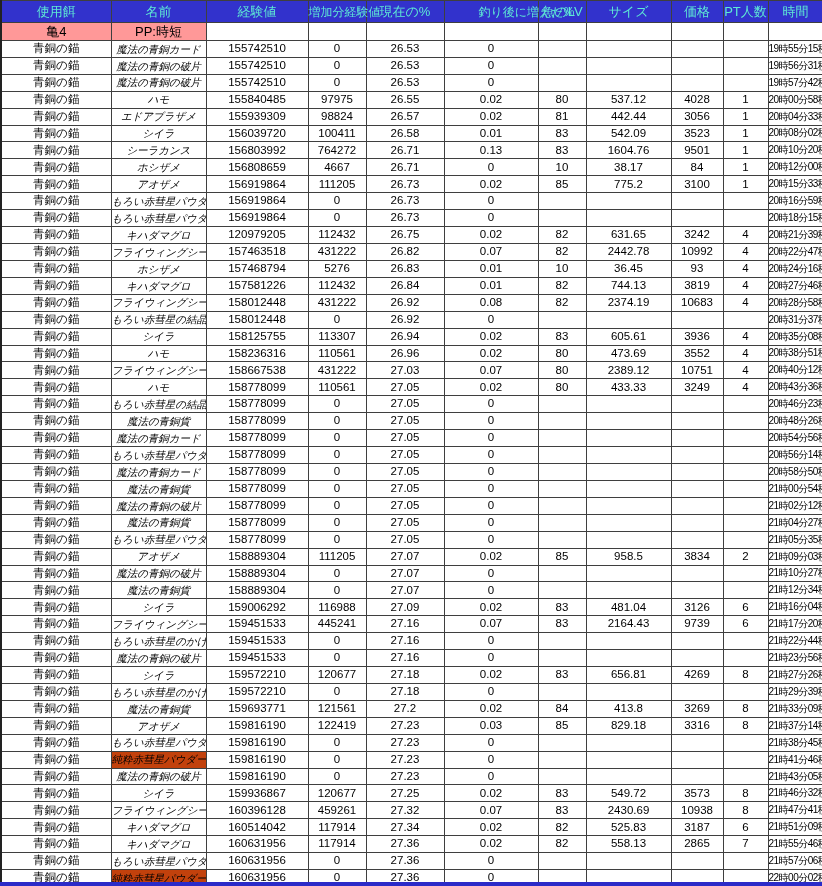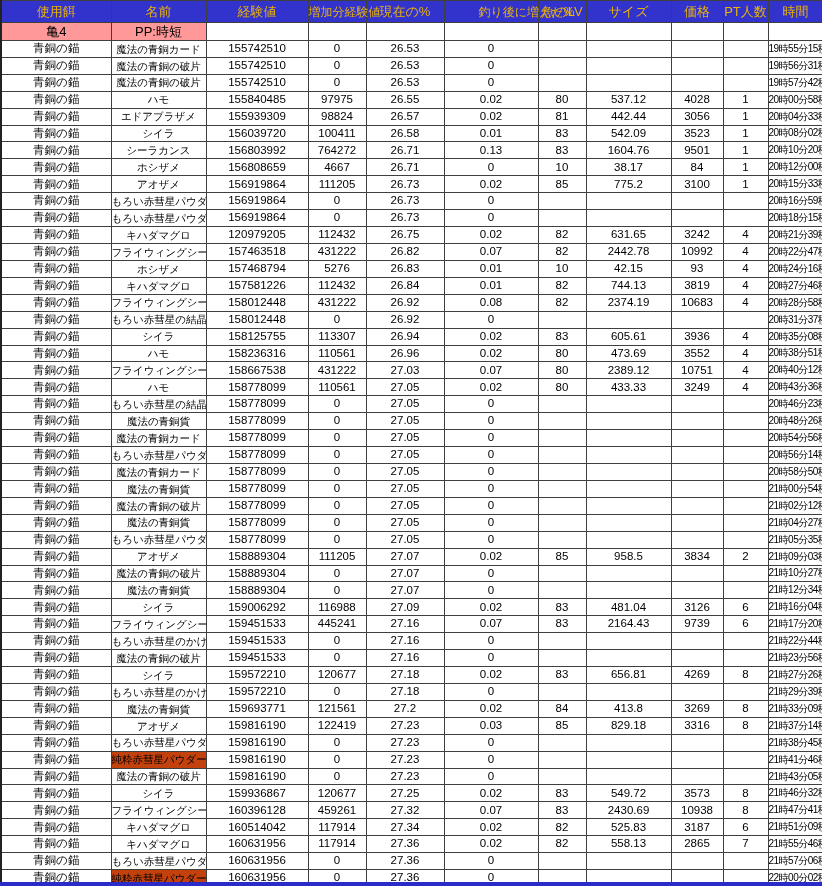--- a/index.html
+++ b/index.html
@@ -14,26 +14,26 @@
   col.c0{width:110px}col.c1{width:95px}col.c2{width:102px}col.c3{width:58px}
   col.c4{width:78px}col.c5{width:94px}col.c6{width:48px}col.c7{width:85px}
   col.c8{width:52px}col.c9{width:45px}col.c10{width:55px}
   th,td{
     border:1px solid #3f3f3f;padding:0;margin:0;text-align:center;vertical-align:middle;
     white-space:nowrap;overflow:hidden;font-size:11.5px;color:#000;line-height:1;
   }
   thead tr{height:22px;}
   tbody tr{height:16.93px;}
   thead th{
-    background:#3232cc;color:#eab308;font-weight:normal;font-size:13px;
+    background:#3232cc;color:#5eead4;font-weight:normal;font-size:13px;
     overflow:visible;
   }
   thead th.col-gain{font-size:12px;}
   thead th.col-pct_gain{font-size:12px;padding-left:34px;}
-  td.col-name{font-size:10.5px;}
+  td.col-name{font-size:10.5px;font-style:italic;}
   td.col-time{font-size:10px;letter-spacing:-0.5px;}
   td.col-exp,td.col-gain,td.col-pct,td.col-pct_gain,td.col-lv,td.col-size,td.col-price,td.col-pt{font-size:11.5px;}
   tr.sub td{height:16.93px;margin-left:40px;}
   tr.sub td.pink{background:#ff9898;font-size:13px;}
   td.hl{background:#c2410c;}
   .bottom-bar{
     position:absolute;left:0;bottom:0;width:822px;height:4px;background:#2b2bc8;
   }
 </style>
 </head>
@@ -252,21 +252,21 @@
         <td class="col-time">20時22分47秒</td>
       </tr>
       <tr>
         <td class="col-bait">青銅の錨</td>
         <td class="col-name">ホシザメ</td>
         <td class="col-exp">157468794</td>
         <td class="col-gain">5276</td>
         <td class="col-pct">26.83</td>
         <td class="col-pct_gain">0.01</td>
         <td class="col-lv">10</td>
-        <td class="col-size">42.15</td>
+        <td class="col-size">36.45</td>
         <td class="col-price">93</td>
         <td class="col-pt">4</td>
         <td class="col-time">20時24分16秒</td>
       </tr>
       <tr>
         <td class="col-bait">青銅の錨</td>
         <td class="col-name">キハダマグロ</td>
         <td class="col-exp">157581226</td>
         <td class="col-gain">112432</td>
         <td class="col-pct">26.84</td>

